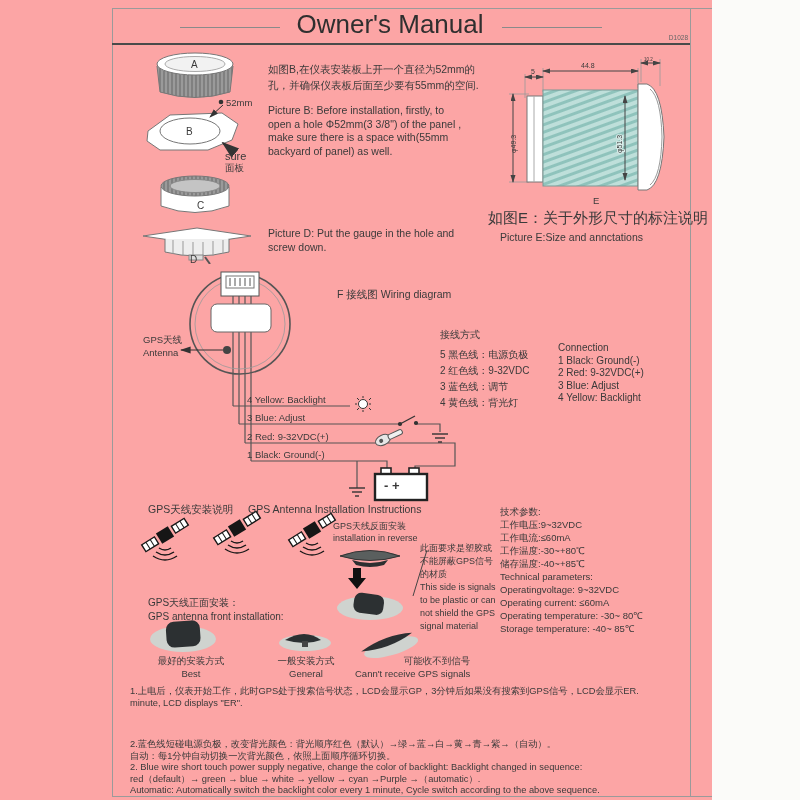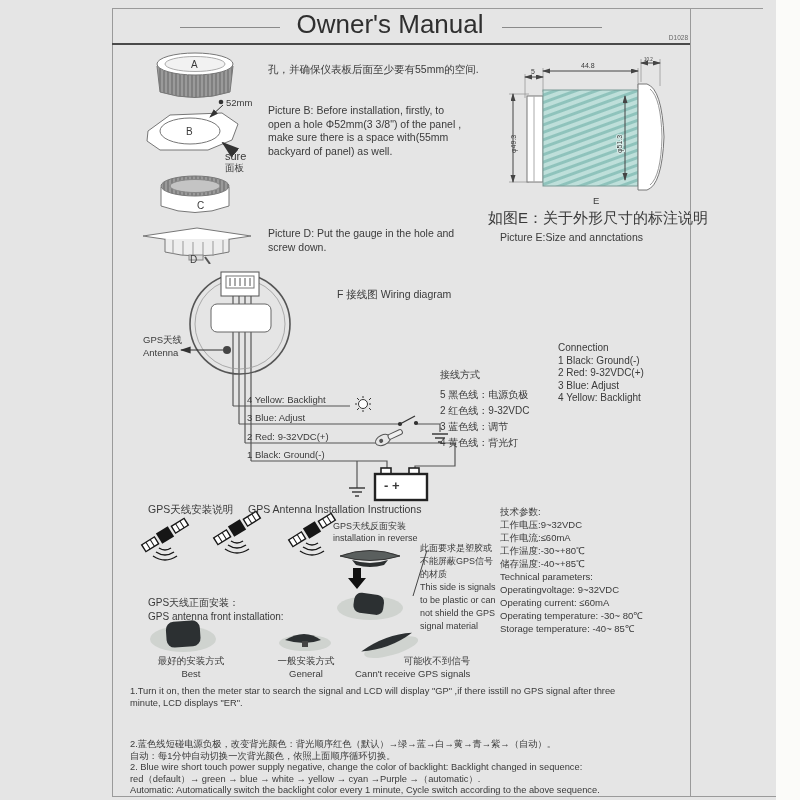--- a/index.html
+++ b/index.html
@@ -1,16 +1,16 @@
 <!DOCTYPE html>
 <html><head>
 <meta charset="utf-8">
 <style>
   html,body{margin:0;padding:0;background:#fbfbf9;}
-  #page{position:relative;width:776px;height:800px;background:#e5e5e5;overflow:hidden;
+  #page{position:relative;width:712px;height:800px;background:#fca5a5;overflow:hidden;
         font-family:"Liberation Sans",sans-serif;color:#3a3a3a;}
   .abs{position:absolute;}
   .nw{white-space:nowrap;}
   .ln{display:block;}
   .rule{background:#4a4a4a;}
   .frameline{background:#9a9a9a;}
   svg text{font-family:"Liberation Sans",sans-serif;fill:#3a3a3a;}
   .center{text-align:center;}
 </style>
 </head>
@@ -74,20 +74,21 @@
       <path d="M70,211 L75,218" stroke="#555" stroke-width="2" fill="none"></path>
       <text x="55" y="217" font-size="10">D</text>
     </g>
   </svg>
   <div class="abs nw" style="left:225px;top:150px;line-height:12px;">
     <span class="ln" style="font-size:11px;">sure</span>
     <span class="ln" style="font-size:9.5px;">面板</span>
   </div>
 
   <div class="abs nw" style="left:268px;top:62px;font-size:10.5px;line-height:15.5px;">
+    <span class="ln">如图B,在仪表安装板上开一个直径为52mm的</span>
     <span class="ln">孔，并确保仪表板后面至少要有55mm的空间.</span>
   </div>
   <div class="abs nw" style="left:268px;top:104px;font-size:10.5px;line-height:13.5px;">
     <span class="ln">Picture B: Before installation, firstly, to</span>
     <span class="ln">open a hole Φ52mm(3 3/8") of the panel ,</span>
     <span class="ln">make sure there is a space with(55mm</span>
     <span class="ln">backyard of panel) as well.</span>
   </div>
 
   <div class="abs nw" style="left:268px;top:226px;font-size:10.5px;line-height:14px;">
@@ -222,21 +223,21 @@
       <rect x="240" y="212" width="52" height="26" fill="#fff" stroke="#222" stroke-width="2.4"></rect>
       <text x="249" y="228" font-size="13" font-weight="bold">- +</text>
     </g>
     <text x="112" y="141" font-size="9.5">4 Yellow: Backlight</text>
     <text x="112" y="159" font-size="9.5">3 Blue: Adjust</text>
     <text x="112" y="178" font-size="9.5">2 Red: 9-32VDC(+)</text>
     <text x="112" y="196" font-size="9.5">1 Black: Ground(-)</text>
   </svg>
 
   <div class="abs nw" style="left:440px;top:328px;font-size:10px;">
-    <span class="ln" style="margin-bottom:5px;margin-top:40px;">接线方式</span>
+    <span class="ln" style="margin-bottom:5px;">接线方式</span>
     <span class="ln" style="line-height:16px;">5 黑色线：电源负极</span>
     <span class="ln" style="line-height:16px;">2 红色线：9-32VDC</span>
     <span class="ln" style="line-height:16px;">3 蓝色线：调节</span>
     <span class="ln" style="line-height:16px;">4 黄色线：背光灯</span>
   </div>
   <div class="abs nw" style="left:558px;top:342px;font-size:10px;line-height:12.5px;">
     <span class="ln">Connection</span>
     <span class="ln">1 Black: Ground(-)</span>
     <span class="ln">2 Red: 9-32VDC(+)</span>
     <span class="ln">3 Blue: Adjust</span>
@@ -331,21 +332,21 @@
     <span class="ln">工作温度:-30~+80℃</span>
     <span class="ln">储存温度:-40~+85℃</span>
     <span class="ln">Technical parameters:</span>
     <span class="ln">Operatingvoltage: 9~32VDC</span>
     <span class="ln">Operating current: ≤60mA</span>
     <span class="ln">Operating temperature: -30~ 80℃</span>
     <span class="ln">Storage temperature: -40~ 85℃</span>
   </div>
 
   <div class="abs nw" style="left:130px;top:685px;font-size:9.3px;line-height:12px;">
-    <span class="ln">1.Turn it on, then the meter star to search the signal and LCD will display "GP" ,if there isstill no GPS signal after three</span>
+    <span class="ln">1.上电后，仪表开始工作，此时GPS处于搜索信号状态，LCD会显示GP，3分钟后如果没有搜索到GPS信号，LCD会显示ER.</span>
     <span class="ln">minute, LCD displays "ER".</span>
   </div>
   <div class="abs nw" style="left:130px;top:739px;font-size:9.3px;line-height:11.6px;">
     <span class="ln">2.蓝色线短碰电源负极，改变背光颜色：背光顺序红色（默认）→绿→蓝→白→黄→青→紫→（自动）。</span>
     <span class="ln">自动：每1分钟自动切换一次背光颜色，依照上面顺序循环切换。</span>
     <span class="ln">2. Blue wire short touch power supply negative, change the color of backlight:  Backlight changed in  sequence:</span>
     <span class="ln">red（default）→ green → blue → white → yellow → cyan →Purple →（automatic）.</span>
     <span class="ln">Automatic:  Automatically switch the backlight  color every 1 minute,  Cycle switch according  to  the  above  sequence.</span>
   </div>
 

